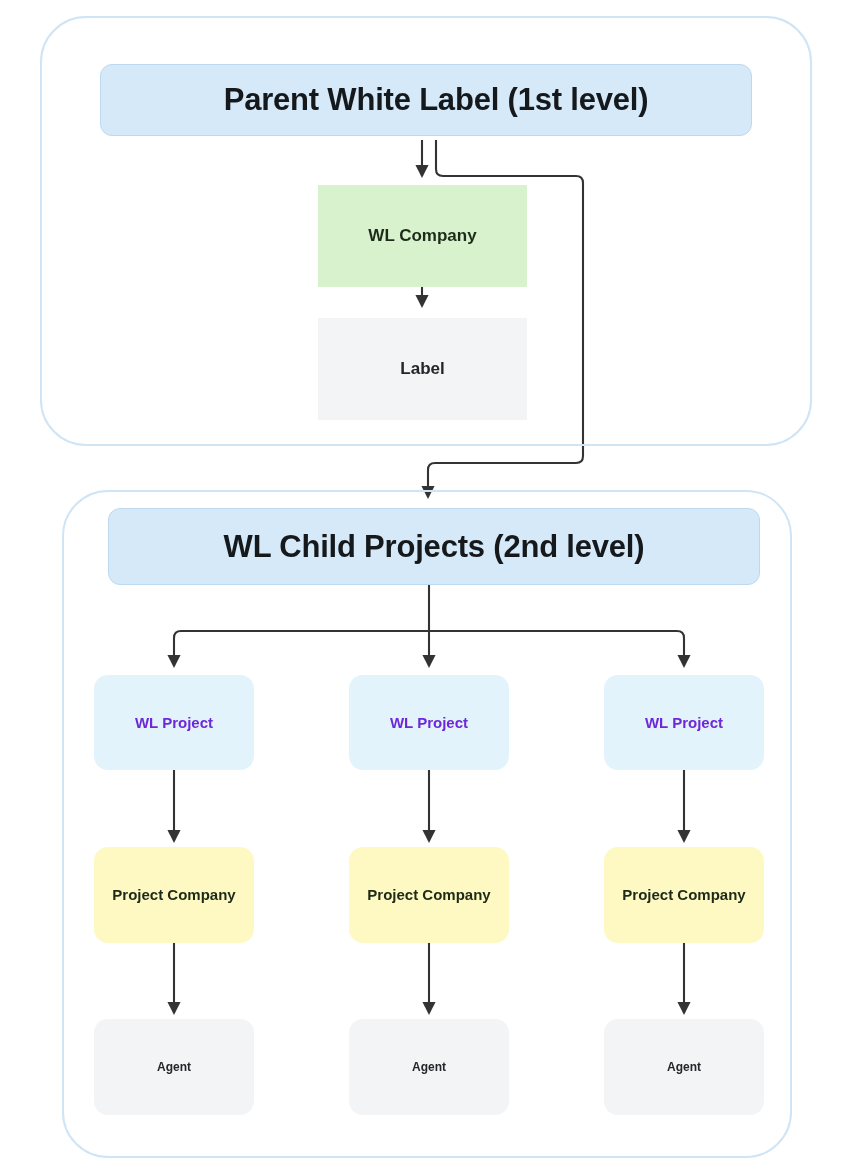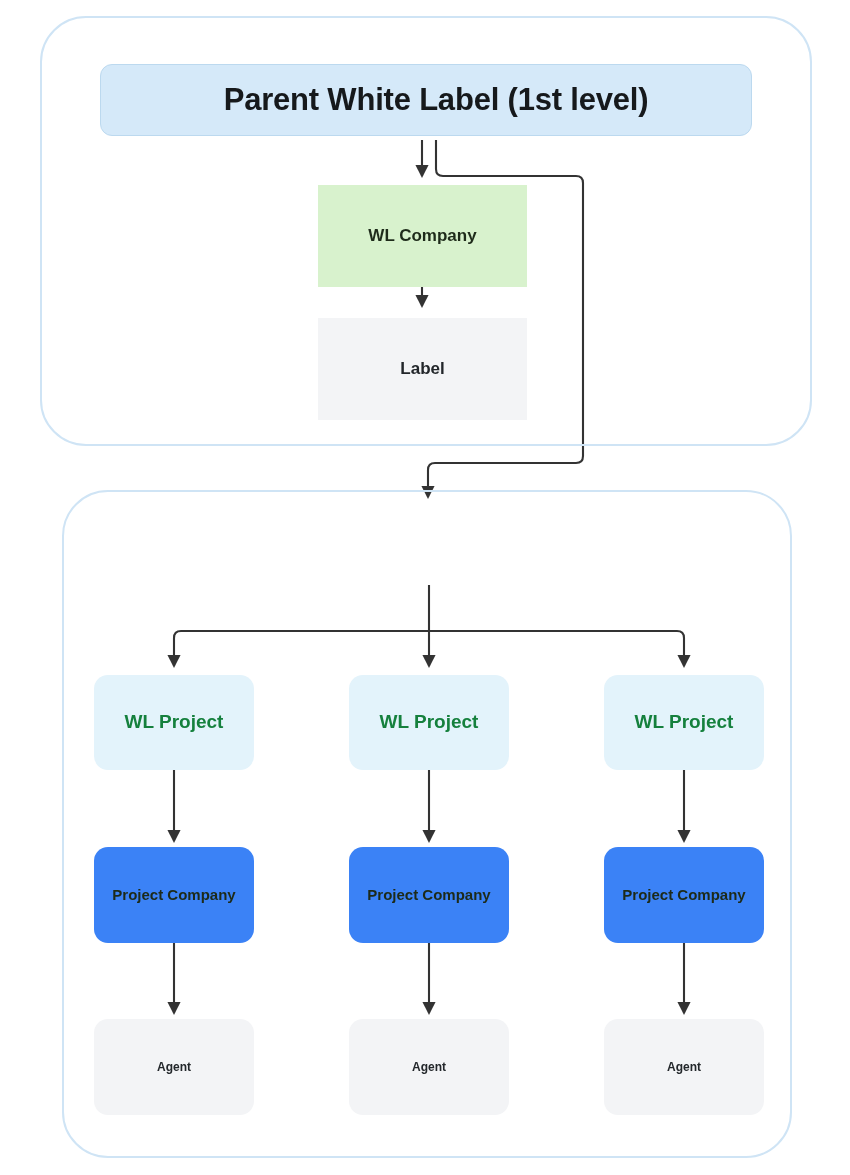--- a/index.html
+++ b/index.html
@@ -66,25 +66,25 @@
     border-radius: 0;
     font-weight: 600;
     font-size: 17px;
     color: #22262a;
   }
   .round-blue {
     background: #e3f3fb;
     border: 0;
     border-radius: 14px;
     font-weight: 700;
-    font-size: 19px;
-    color: #15803d;
+    font-size: 15px;
+    color: #6d28d9;
   }
   .round-green {
-    background: #3b82f6;
+    background: #fef9c3;
     border: 0;
     border-radius: 14px;
     font-weight: 700;
     font-size: 15px;
     color: #1d2a18;
   }
   .round-gray {
     background: #f3f4f6;
     border: 0;
     border-radius: 14px;
@@ -140,20 +140,23 @@
   <div class="node square-green" style="left:318px; top:185px; width:209px; height:102px;">
     <span>WL Company</span>
   </div>
 
   <div class="node square-gray" style="left:318px; top:318px; width:209px; height:102px;">
     <span>Label</span>
   </div>
 
   <div class="group-box" style="left:62px; top:490px; width:730px; height:668px;"></div>
 
+  <div class="node header-node" style="left:108px; top:508px; width:652px; height:77px;">
+    <span>WL Child Projects (2nd level)</span>
+  </div>
 
   <div class="node round-blue" style="left:94px; top:675px; width:160px; height:95px;">
     <span>WL Project</span>
   </div>
   <div class="node round-green" style="left:94px; top:847px; width:160px; height:96px;">
     <span>Project Company</span>
   </div>
   <div class="node round-gray" style="left:94px; top:1019px; width:160px; height:96px;">
     <span>Agent</span>
   </div>

